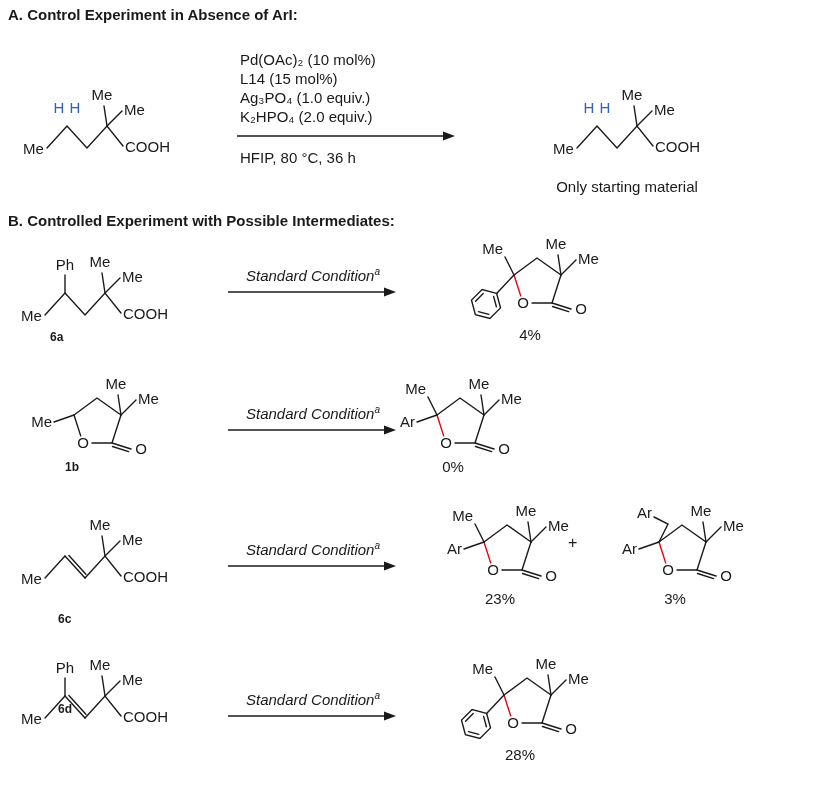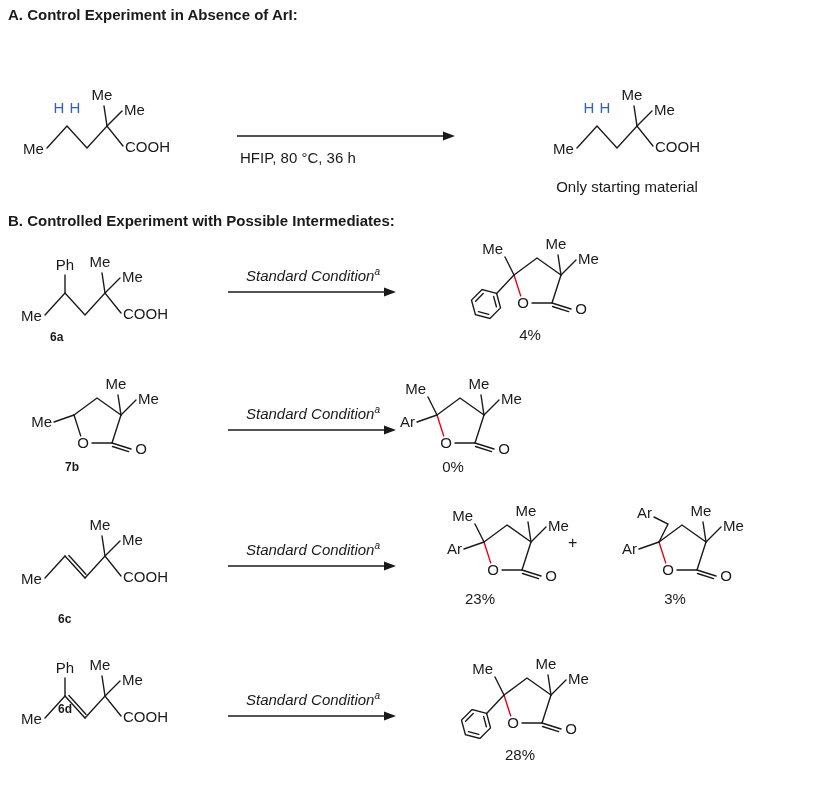--- a/index.html
+++ b/index.html
@@ -40,20 +40,26 @@
       <path class="bond" d="M85,48 L100,33"></path>
     </g>
     <text x="1" y="76">Me</text>
     <text x="103" y="74">COOH</text>
     <text x="80" y="22" text-anchor="middle">Me</text>
     <text x="102" y="37">Me</text>
     <text x="37" y="35" text-anchor="middle" class="h-blue">H</text>
     <text x="53" y="35" text-anchor="middle" class="h-blue">H</text>
   </svg>
 
+  <div class="abs cond" style="left:240px;top:50px">
+    <div>Pd(OAc)₂ (10 mol%)</div>
+    <div>L14 (15 mol%)</div>
+    <div>Ag₃PO₄ (1.0 equiv.)</div>
+    <div>K₂HPO₄ (2.0 equiv.)</div>
+  </div>
 
   <svg class="abs" style="left:237px;top:130px" width="218" height="12">
     <line class="arrow-line" x1="0" y1="6" x2="207" y2="6"></line>
     <polygon class="arrow-head" points="206,1.5 218,6 206,10.5"></polygon>
   </svg>
 
   <div class="abs cond" style="left:240px;top:148px">HFIP, 80 °C, 36 h</div>
 
   <svg class="abs" style="left:552px;top:78px" width="150" height="85" viewBox="0 0 150 85">
     <g>
@@ -128,21 +134,21 @@
       <path class="bond" d="M106,47 L103,27"></path>
       <path class="bond" d="M106,47 L121,32"></path>
       <path class="bond" d="M39,54 L59,47"></path>
     </g>
     <text x="68" y="80" text-anchor="middle">O</text>
     <text x="126" y="86" text-anchor="middle">O</text>
     <text x="101" y="21" text-anchor="middle">Me</text>
     <text x="123" y="36">Me</text>
     <text x="37" y="59" text-anchor="end">Me</text>
   </svg>
-  <div class="abs cpd" style="left:65px;top:460px">7b</div>
+  <div class="abs cpd" style="left:65px;top:460px">1b</div>
 
   <div class="abs" style="left:228px;top:404px;width:170px">
     <div class="cond-center"><span>Standard Condition</span><sup>a</sup></div>
     <svg width="168" height="12" style="margin-top:2px">
       <line class="arrow-line" x1="0" y1="6" x2="157" y2="6"></line>
       <polygon class="arrow-head" points="156,1.5 168,6 156,10.5"></polygon>
     </svg>
   </div>
 
   <svg class="abs" style="left:378px;top:368px" width="150" height="105" viewBox="0 0 150 105">
@@ -200,21 +206,21 @@
       <path class="bond" d="M50,29 L59,47"></path>
       <path class="bond" d="M39,54 L59,47"></path>
     </g>
     <text x="68" y="80" text-anchor="middle">O</text>
     <text x="126" y="86" text-anchor="middle">O</text>
     <text x="101" y="21" text-anchor="middle">Me</text>
     <text x="123" y="36">Me</text>
     <text x="48" y="26" text-anchor="end">Me</text>
     <text x="37" y="59" text-anchor="end">Ar</text>
   </svg>
-  <div class="abs yield" style="left:420px;top:590px;width:120px">23%</div>
+  <div class="abs yield" style="left:440px;top:590px;width:120px">23%</div>
 
   <div class="abs plus" style="left:568px;top:534px">+</div>
 
   <svg class="abs" style="left:600px;top:495px" width="150" height="105" viewBox="0 0 150 105">
     <g>
       <path class="bond" d="M59,47 L82,30 L106,47 L97,75 L77,75"></path>
       <path class="bond bond-red" d="M65.7,67.9 L59,47"></path>
       <path class="bond" d="M97,75 L116,81"></path>
       <path class="bond" d="M97.5,78.5 L113.6,83.6"></path>
       <path class="bond" d="M106,47 L103,27"></path>

